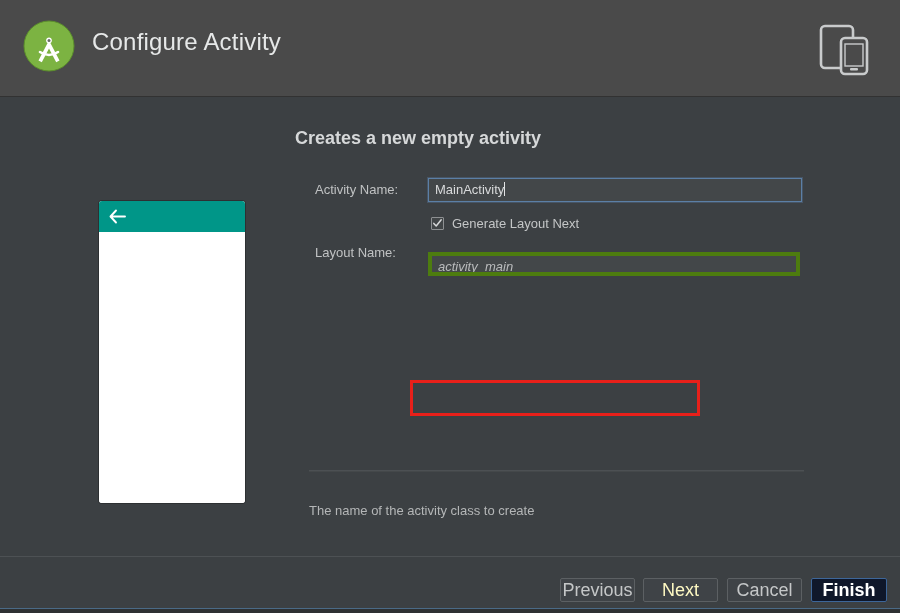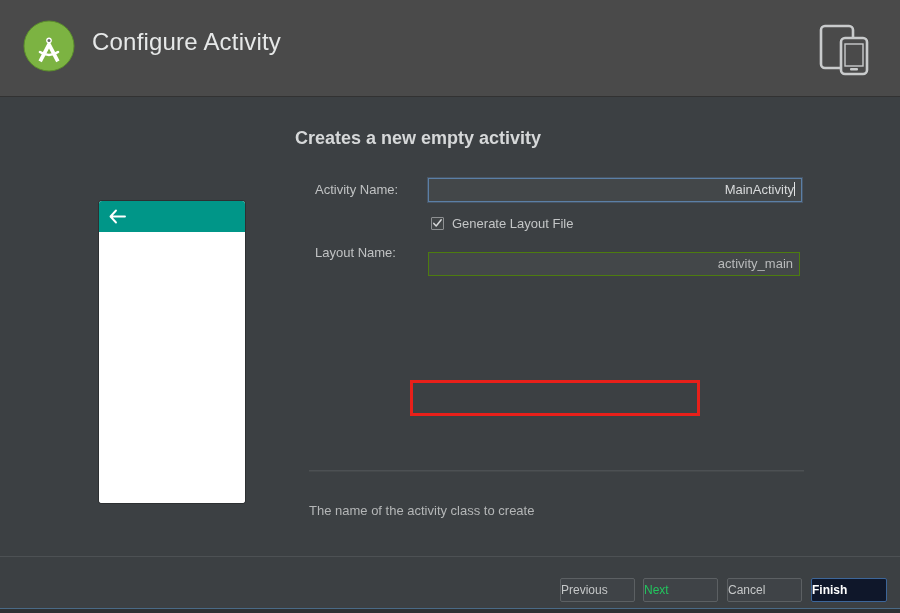--- a/index.html
+++ b/index.html
@@ -102,41 +102,41 @@
     box-sizing: border-box;
     height: 24px;
     background: #434749;
     color: #d8dadb;
     font-size: 13px;
     font-family: "Liberation Sans", sans-serif;
     padding: 0 6px;
     line-height: 22px;
     white-space: nowrap;
     overflow: hidden;
-    text-align: right;
   }
   #activity-name-field {
     left: 428px; top: 81px;
     width: 374px;
     border: 1px solid #5b7fa6;
     box-shadow: 0 0 0 1px rgba(91,127,166,0.35);
   }
   #activity-name-field .caret {
     display: inline-block;
     width: 1px;
     height: 14px;
     background: #e2e4e5;
     vertical-align: -2px;
     margin-left: 0px;
   }
   #layout-name-field {
     left: 428px; top: 155px;
     width: 372px;
-    border: 1px solid #4d7c0f;
+    border: 4px solid #4d7c0f;
     color: #b9bbbc;
+    font-style: italic;
   }
 
   
   .checkbox-row {
     position: absolute;
     display: flex;
     align-items: center;
     white-space: nowrap;
   }
   .checkbox-box {
@@ -202,31 +202,32 @@
     height: 5px;
     background: #2e3133;
     border-top: 1px solid #4a6a86;
     box-sizing: border-box;
   }
   .wizard-button {
     position: absolute;
     top: 21px;
     height: 24px;
     box-sizing: border-box;
-    font-size: 12px;
+    font-size: 18px;
     font-family: "Liberation Sans", sans-serif;
     line-height: 22px;
+    text-align: center;
     border: 1px solid #5c6063;
     background: #3f4347;
     color: #c5c7c8;
     border-radius: 2px;
     white-space: nowrap;
   }
   #previous-button { left: 560px; width: 75px; }
-  #next-button     { left: 643px; width: 75px; color: #22c55e; }
+  #next-button     { left: 643px; width: 75px; color: #fef9c3; }
   #cancel-button   { left: 727px; width: 75px; }
   #finish-button   {
     left: 811px; width: 76px;
     background: #0f172a;
     border: 1px solid #3d6characters;
     border-color: #3d6699;
     color: #ffffff;
     font-weight: bold;
   }
 </style>
@@ -279,21 +280,21 @@
   <div id="activity-name-field" class="text-field">
     <span>MainActivity</span><span class="caret"></span>
   </div>
 
   <div id="generate-layout-row" class="checkbox-row">
     <span class="checkbox-box">
       <svg width="11" height="11" viewBox="0 0 11 11">
         <path d="M1.8 5.4 L4.2 8 L9.2 1.8" fill="none" stroke="#d5d7d8" stroke-width="1.5" stroke-linecap="round" stroke-linejoin="round"></path>
       </svg>
     </span>
-    <span class="checkbox-label">Generate Layout File</span>
+    <span class="checkbox-label">Generate Layout Next</span>
   </div>
 
   <div class="form-label" style="left:315px; top:148px;">Layout Name:</div>
   <div id="layout-name-field" class="text-field">
     <span>activity_main</span>
   </div>
 
 
   <div id="annotation-highlight"></div>
 

